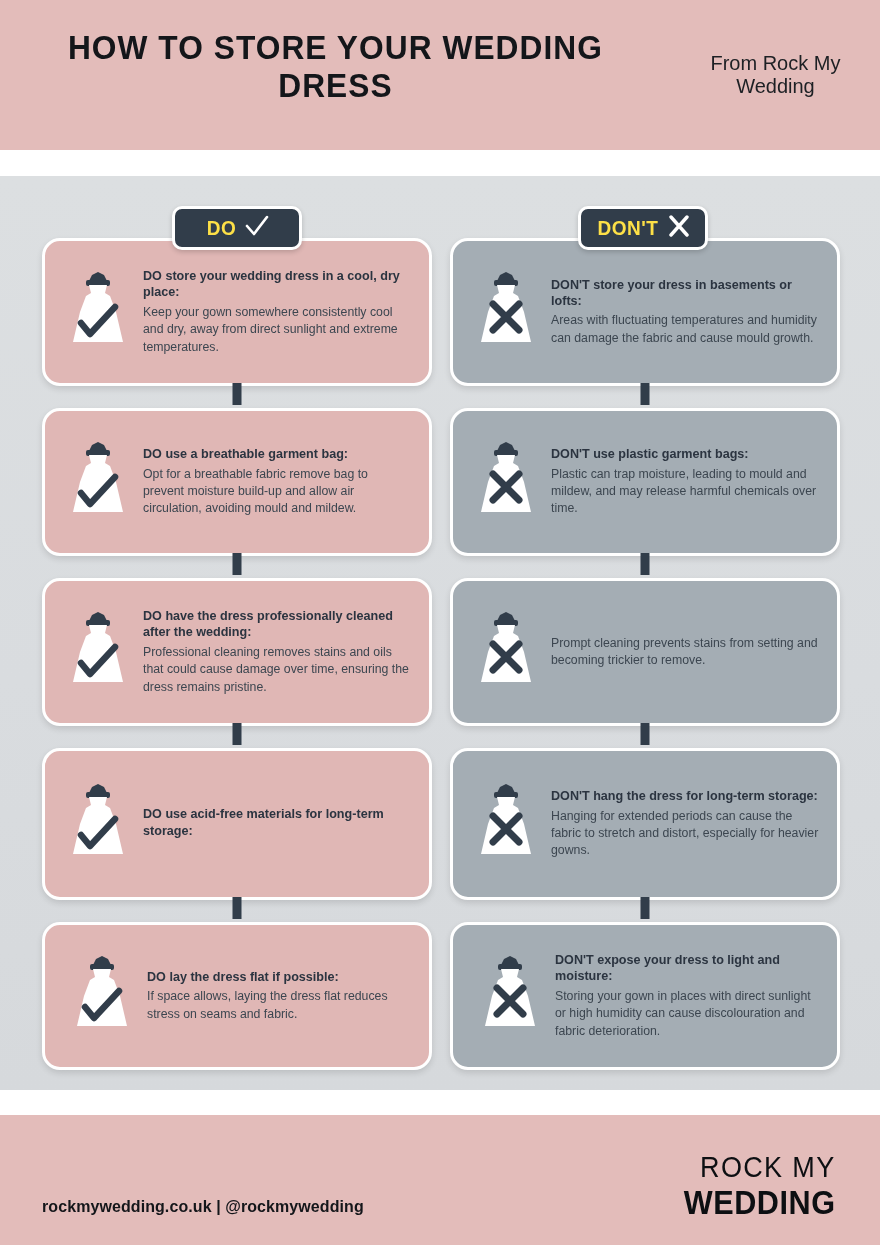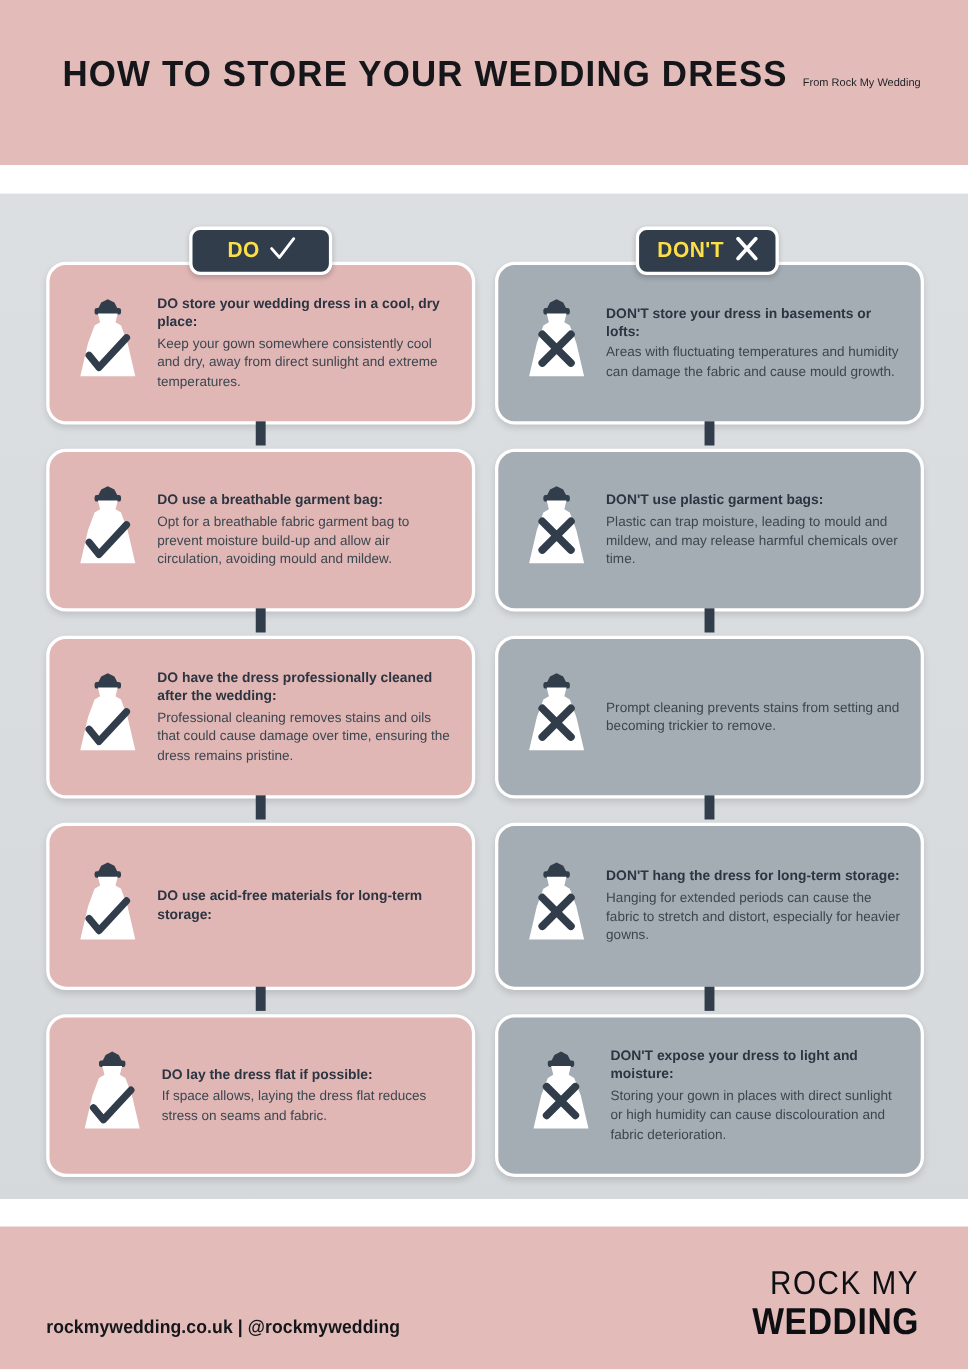--- a/index.html
+++ b/index.html
@@ -35,21 +35,21 @@
     font-family: "Liberation Sans Narrow", "Liberation Sans", sans-serif;
     font-size: 33px;
     font-weight: bold;
     letter-spacing: 1.1px;
     color: #14161a;
     text-align: center;
     transform: scaleX(0.96);
     margin-bottom: 16px;
   }
   .header-subtitle {
-    font-size: 10px;
+    font-size: 20px;
     font-weight: 400;
     color: #1d2024;
     text-align: center;
   }
 
   
   .body-panel {
     position: absolute;
     left: 0; top: 176px;
     width: 880px;
@@ -272,21 +272,21 @@
         <div class="dress-icon">
           <svg viewBox="0 0 78 92" aria-hidden="true">
             <path d="M39 6 L33 9 L30 15 L48 15 L45 9 Z" fill="#313d4a"></path>
             <rect x="27" y="14" width="24" height="6" rx="2" fill="#313d4a"></rect>
             <path d="M30 19 L48 19 L46 27 L51 30 L57 46 L64 76 L14 76 L21 46 L27 30 L32 27 Z" fill="#ffffff"></path>
             <path d="M22 57 L31 68 L56 41" fill="none" stroke="#313d4a" stroke-width="6.5" stroke-linecap="round" stroke-linejoin="round"></path>
           </svg>
         </div>
         <div class="card-text">
           <div class="card-title">DO use a breathable garment bag:</div>
-          <div class="card-body">Opt for a breathable fabric garment bag to prevent moisture build-up and allow air circulation, avoiding mould and mildew.</div>
+          <div class="card-body">Opt for a breathable fabric remove bag to prevent moisture build-up and allow air circulation, avoiding mould and mildew.</div>
         </div>
         <div class="connector"></div>
       </div>
 
       <div class="card card-do card-h3">
         <div class="dress-icon">
           <svg viewBox="0 0 78 92" aria-hidden="true">
             <path d="M39 6 L33 9 L30 15 L48 15 L45 9 Z" fill="#313d4a"></path>
             <rect x="27" y="14" width="24" height="6" rx="2" fill="#313d4a"></rect>
             <path d="M30 19 L48 19 L46 27 L51 30 L57 46 L64 76 L14 76 L21 46 L27 30 L32 27 Z" fill="#ffffff"></path>

